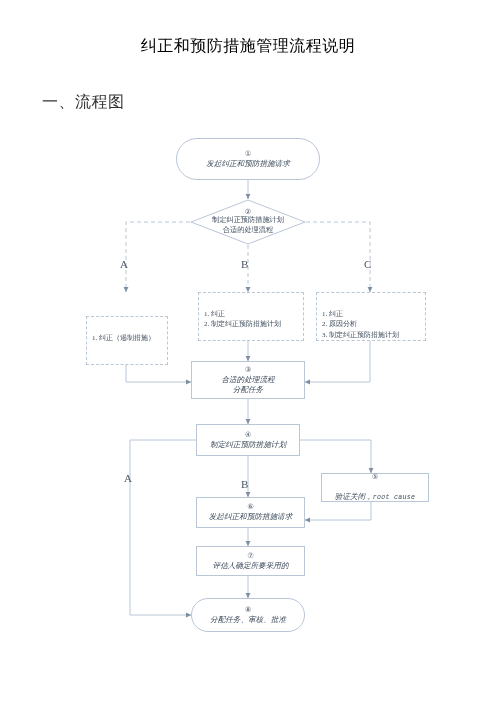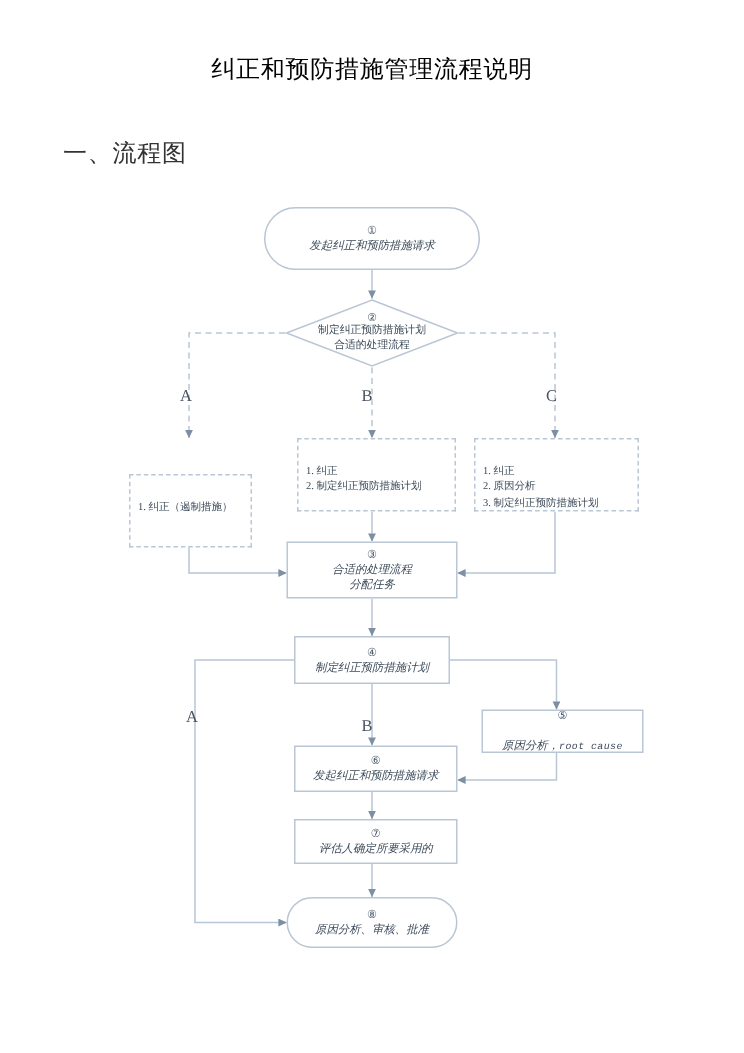--- a/index.html
+++ b/index.html
@@ -155,32 +155,32 @@
     <span class="txt">制定纠正预防措施计划</span>
   </div>
 
   <div class="branch-letter" style="left:124px;top:472px;">A</div>
   <div class="branch-letter" style="left:241px;top:478px;">B</div>
   <div class="branch-letter" style="left:365px;top:472px;">C</div>
 
   <div class="node rect" style="left:321px;top:473px;width:108px;height:29px;">
     <span class="num">⑤</span>
     <span class="txt">
-      <span>原因分析，</span><span class="mono">root cause</span>
+      <span>验证关闭，</span><span class="mono">root cause</span>
     </span>
   </div>
 
   <div class="node rect" style="left:196px;top:497px;width:109px;height:31px;">
     <span class="num">⑥</span>
     <span class="txt">发起纠正和预防措施请求</span>
   </div>
 
   <div class="node rect" style="left:196px;top:546px;width:109px;height:30px;">
     <span class="num">⑦</span>
     <span class="txt">评估人确定所要采用的</span>
   </div>
 
   <div class="node stadium" style="left:191px;top:598px;width:114px;height:34px;">
     <span class="num">⑧</span>
-    <span class="txt">原因分析、审核、批准</span>
+    <span class="txt">分配任务、审核、批准</span>
   </div>
 
 </div>
 
 </body></html>

